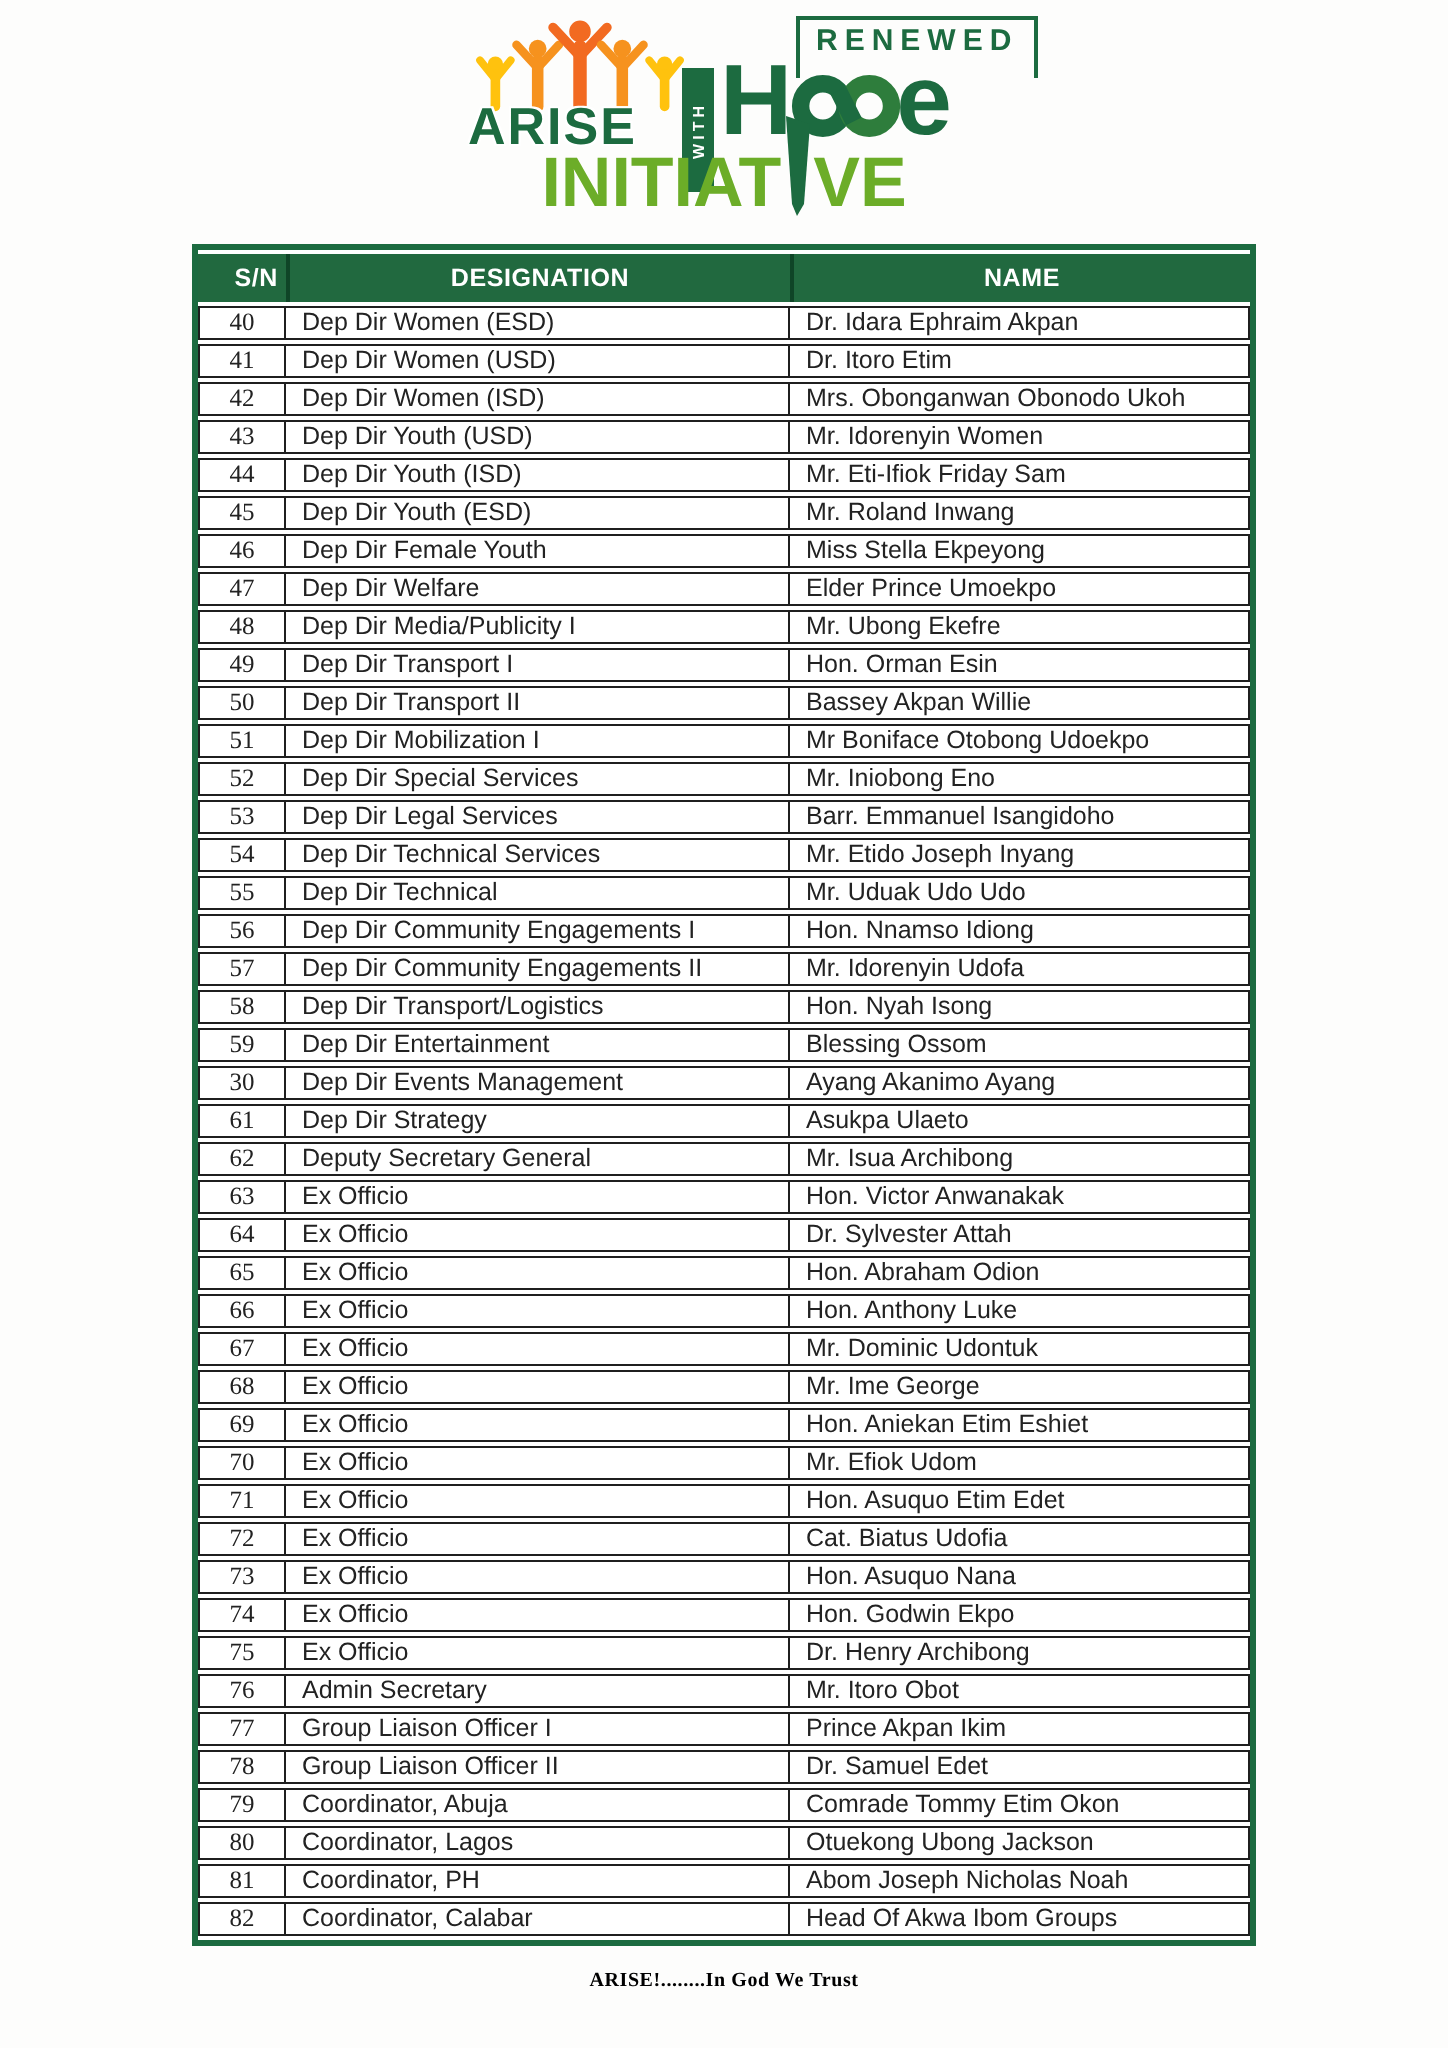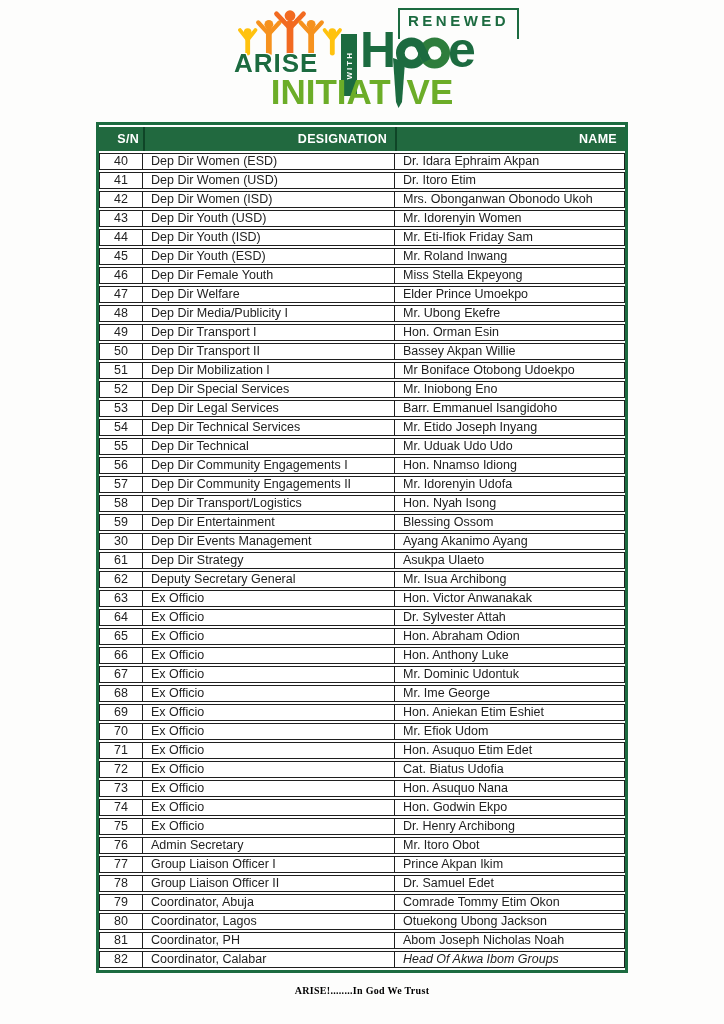--- a/index.html
+++ b/index.html
@@ -65,37 +65,37 @@
   
   .roster{
     width:532px;margin:8px auto 0 auto;
     border:3px solid var(--dark-green);
     border-collapse:separate;border-spacing:0 2px;
     background:#fff;
   }
   .roster thead th{
     background:var(--header-green);color:#fff;
     font-size:12.5px;font-weight:bold;letter-spacing:0.3px;
-    padding:5px 8px;text-align:right;line-height:14px;
+    padding:5px 8px;text-align:center;line-height:14px;
   }
   .roster thead th.sn{width:44px;text-align:right;padding-left:4px;padding-right:4px;}
   .roster thead th.desig{width:252px;border-left:2px solid #0f4527;}
   .roster thead th.name{border-left:2px solid #0f4527;}
   .roster tbody td{
     font-size:12.5px;color:var(--text);line-height:13px;
     padding:1px 8px;background:#fff;
     border-top:1px solid var(--border-black);
     border-bottom:1px solid var(--border-black);
     border-right:1px solid var(--border-black);
   }
   .roster tbody td:first-child{
     border-left:1px solid var(--border-black);
-    text-align:center;padding-left:2px;padding-right:2px;
-  }
-  .roster tbody td.italic{font-style:italic;margin-left:32px;}
+    text-align:center;padding-left:2px;padding-right:2px;font-family:Liberation Serif, serif;
+  }
+  .roster tbody td.italic{margin-left:32px;}
 
   
   .footer-line{
     margin-top:12px;text-align:center;
     font-family:"Liberation Serif",serif;font-weight:bold;
     font-size:10px;color:#000000;letter-spacing:0.3px;
   }
 </style>
 </head>
 <body>

